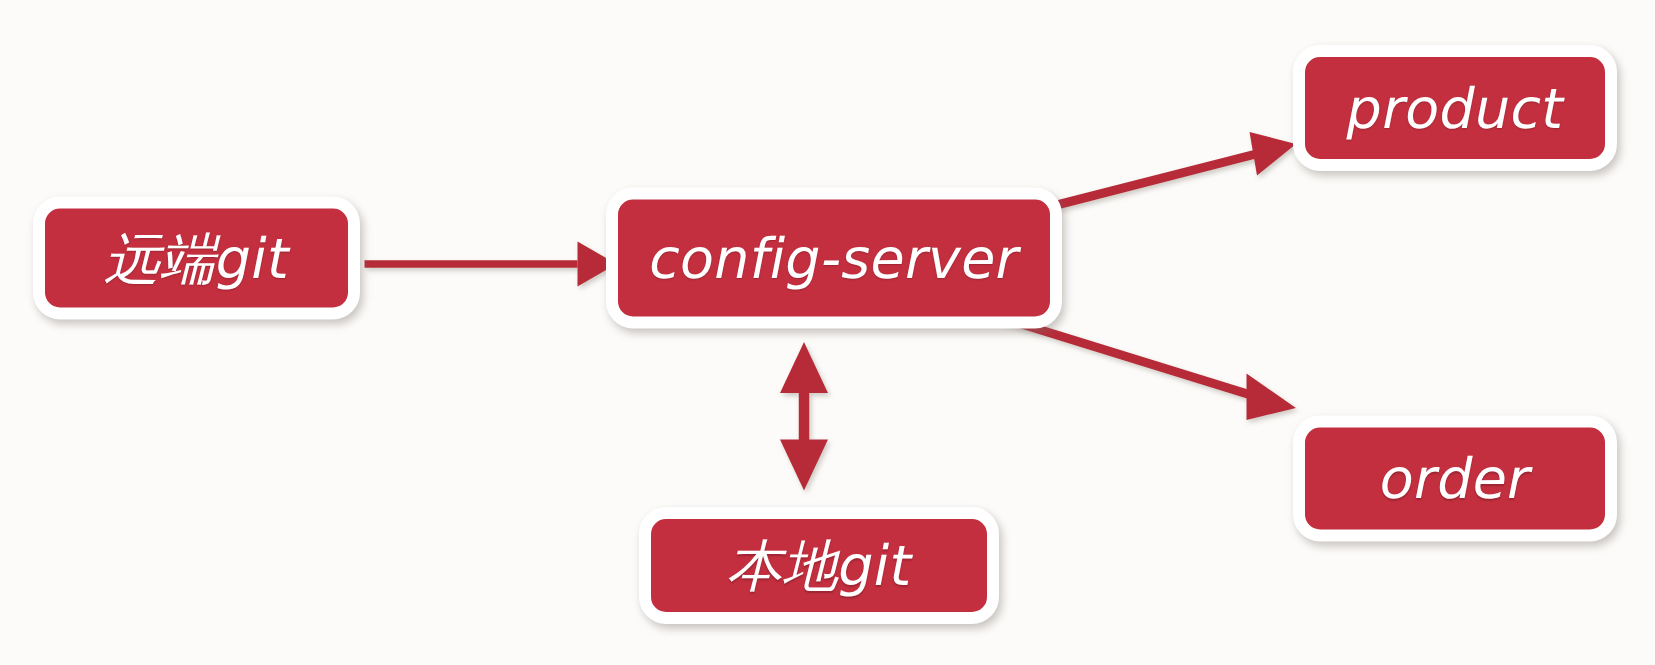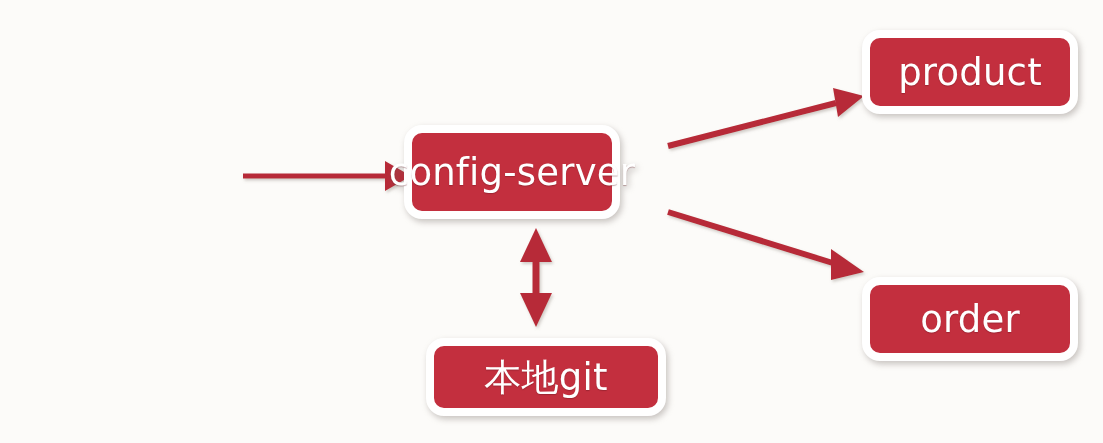--- a/index.html
+++ b/index.html
@@ -44,25 +44,26 @@
     filter: drop-shadow(2px 3px 3px rgba(120,110,105,0.40));
     user-select: none;
   }
   .node-label {
     display: block;
     color: #ffffff;
     line-height: 1;
     white-space: nowrap;
     letter-spacing: 0.2px;
     text-shadow: 0 1px 1px rgba(90,20,28,0.35);
+    font-style: italic;
   }
 
   
   #node-remote-git   { left: 22px;  top: 131px; width: 218px; height: 82px; }
-  #node-config-server{ left: 404px; top: 125px; width: 216px; height: 94px; }
+  #node-config-server{ left: 404px; top: 125px; width: 304px; height: 94px; }
   #node-product      { left: 862px; top: 30px;  width: 216px; height: 84px; }
   #node-order        { left: 862px; top: 277px; width: 216px; height: 84px; }
   #node-local-git    { left: 426px; top: 338px; width: 240px; height: 78px; }
 
   #node-remote-git   .node-label { font-size: 37px; }
   #node-config-server .node-label{ font-size: 37px; }
   #node-product      .node-label { font-size: 37px; }
   #node-order        .node-label { font-size: 37px; }
   #node-local-git    .node-label { font-size: 37px; }
 </style>
@@ -93,20 +94,23 @@
       <polygon points="831,249 864,272 831,280" fill="#b72b38"></polygon>
     </g>
 
     <g filter="url(#edgeShadow)">
       <line x1="536" y1="250" x2="536" y2="305" stroke="#b72b38" stroke-width="7"></line>
       <polygon points="536,228 552,262 520,262" fill="#b72b38"></polygon>
       <polygon points="536,327 520,293 552,293" fill="#b72b38"></polygon>
     </g>
   </svg>
 
+  <div class="node" id="node-remote-git">
+    <span class="node-label">远端git</span>
+  </div>
 
   <div class="node" id="node-config-server">
     <span class="node-label">config-server</span>
   </div>
 
   <div class="node" id="node-product">
     <span class="node-label">product</span>
   </div>
 
   <div class="node" id="node-order">

